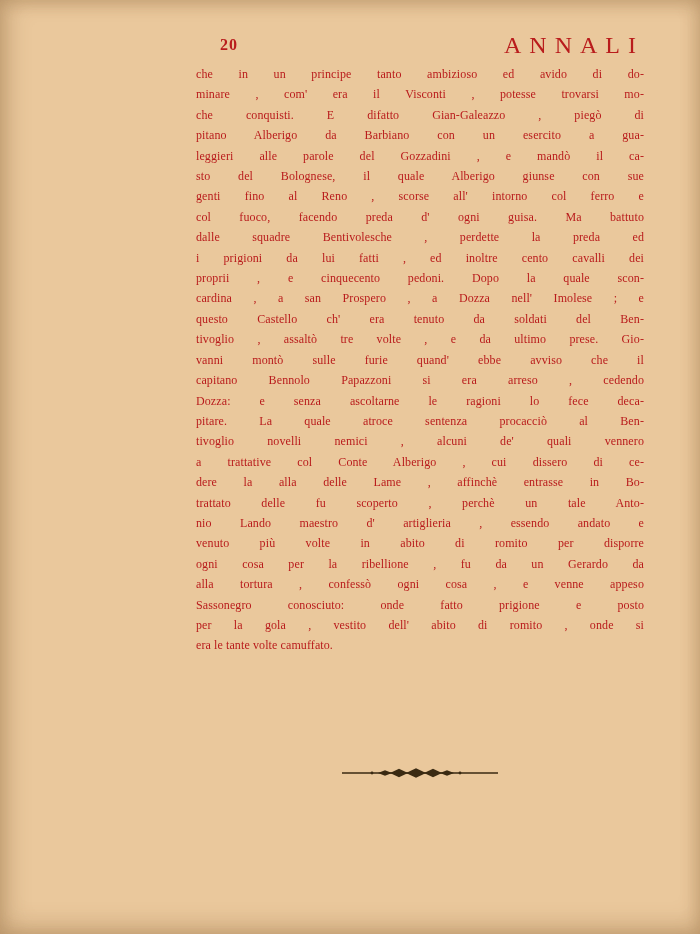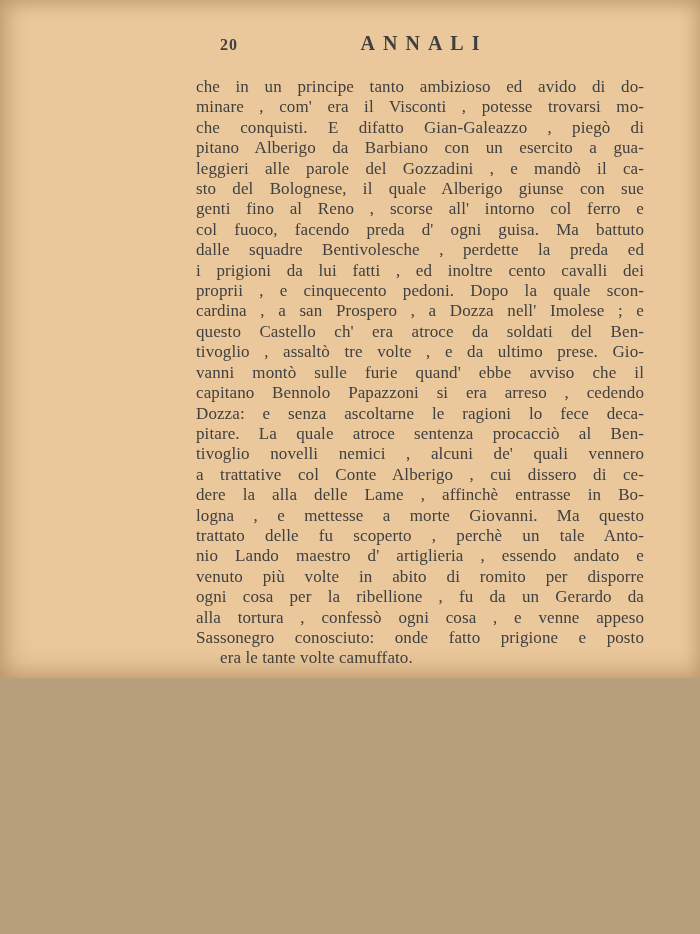--- a/index.html
+++ b/index.html
@@ -3,24 +3,24 @@
 <meta charset="utf-8">
 <style>
   html, body {
     margin: 0;
     padding: 0;
     background: #b9a07c;
   }
   .page {
     position: relative;
     width: 700px;
-    height: 678px;
+    height: 934px;
     background: #eac89c;
     font-family: "Liberation Serif", "DejaVu Serif", serif;
-    color: #404040;
+    color: #b91c1c;
     overflow: hidden;
   }
   
   .page::after {
     content: '';
     position: absolute;
     inset: 0;
     pointer-events: none;
     box-shadow:
       inset 10px 0 22px rgba(124, 88, 44, 0.22),
@@ -38,45 +38,44 @@
   .pagenum {
     position: absolute;
     left: 24px;
     top: 4px;
     font-size: 16px;
     font-weight: bold;
     letter-spacing: 1px;
   }
   .running-title {
     display: block;
-    text-align: center;
-    font-size: 20px;
-    font-weight: bold;
+    text-align: right;
+    font-size: 24px;
+    font-weight: normal;
     letter-spacing: 8px;
     text-indent: 8px; 
   }
   .textblock {
     position: absolute;
-    top: 77px;
+    top: 64px;
     left: 196px;
     width: 448px;
-    font-size: 17px;
+    font-size: 12px;
     line-height: 20.4px;
     letter-spacing: 0.1px;
     font-family: Liberation Serif, serif;
   }
   .line {
     text-align: justify;
     text-align-last: justify;
     white-space: nowrap;
   }
   .line:last-child {
     text-align-last: left;
     white-space: normal;
-    margin-left: 24px;
   }
   .ornament {
     position: absolute;
     top: 763px;
     left: 196px;
     width: 448px;
     text-align: center;
   }
   .ornament svg {
     display: inline-block;
@@ -99,36 +98,36 @@
       <div class="line">che conquisti. E difatto Gian-Galeazzo , piegò di</div>
       <div class="line">pitano Alberigo da Barbiano con un esercito a gua-</div>
       <div class="line">leggieri alle parole del Gozzadini , e mandò il ca-</div>
       <div class="line">sto del Bolognese, il quale Alberigo giunse con sue</div>
       <div class="line">genti fino al Reno , scorse all' intorno col ferro e</div>
       <div class="line">col fuoco, facendo preda d' ogni guisa. Ma battuto</div>
       <div class="line">dalle squadre Bentivolesche , perdette la preda ed</div>
       <div class="line">i prigioni da lui fatti , ed inoltre cento cavalli dei</div>
       <div class="line">proprii , e cinquecento pedoni. Dopo la quale scon-</div>
       <div class="line">cardina , a san Prospero , a Dozza nell' Imolese ; e</div>
-      <div class="line">questo Castello ch' era atroce da soldati del Ben-</div>
+      <div class="line">questo Castello ch' era tenuto da soldati del Ben-</div>
       <div class="line">tivoglio , assaltò tre volte , e da ultimo prese. Gio-</div>
       <div class="line">vanni montò sulle furie quand' ebbe avviso che il</div>
       <div class="line">capitano Bennolo Papazzoni si era arreso , cedendo</div>
       <div class="line">Dozza: e senza ascoltarne le ragioni lo fece deca-</div>
       <div class="line">pitare. La quale atroce sentenza procacciò al Ben-</div>
       <div class="line">tivoglio novelli nemici , alcuni de' quali vennero</div>
       <div class="line">a trattative col Conte Alberigo , cui dissero di ce-</div>
       <div class="line">dere la alla delle Lame , affinchè entrasse in Bo-</div>
-      <div class="line">logna , e mettesse a morte Giovanni. Ma questo</div>
       <div class="line">trattato delle fu scoperto , perchè un tale Anto-</div>
       <div class="line">nio Lando maestro d' artiglieria , essendo andato e</div>
       <div class="line">venuto più volte in abito di romito per disporre</div>
       <div class="line">ogni cosa per la ribellione , fu da un Gerardo da</div>
       <div class="line">alla tortura , confessò ogni cosa , e venne appeso</div>
       <div class="line">Sassonegro conosciuto: onde fatto prigione e posto</div>
+      <div class="line">per la gola , vestito dell' abito di romito , onde si</div>
       <div class="line">era le tante volte camuffato.</div>
     </div>
 
   <div class="ornament">
     <svg width="160" height="14" viewBox="0 0 160 14" aria-hidden="true">
       <path d="M2 7 H158" stroke="#3a2a12" stroke-width="1.4" fill="none"></path>
       <polygon points="38,7 45,4.2 52,7 45,9.8" fill="#3a2a12"></polygon>
       <polygon points="50,7 59,2.8 68,7 59,11.2" fill="#3a2a12"></polygon>
       <polygon points="66,7 76,2.2 86,7 76,11.8" fill="#3a2a12"></polygon>
       <polygon points="84,7 93,2.8 102,7 93,11.2" fill="#3a2a12"></polygon>

